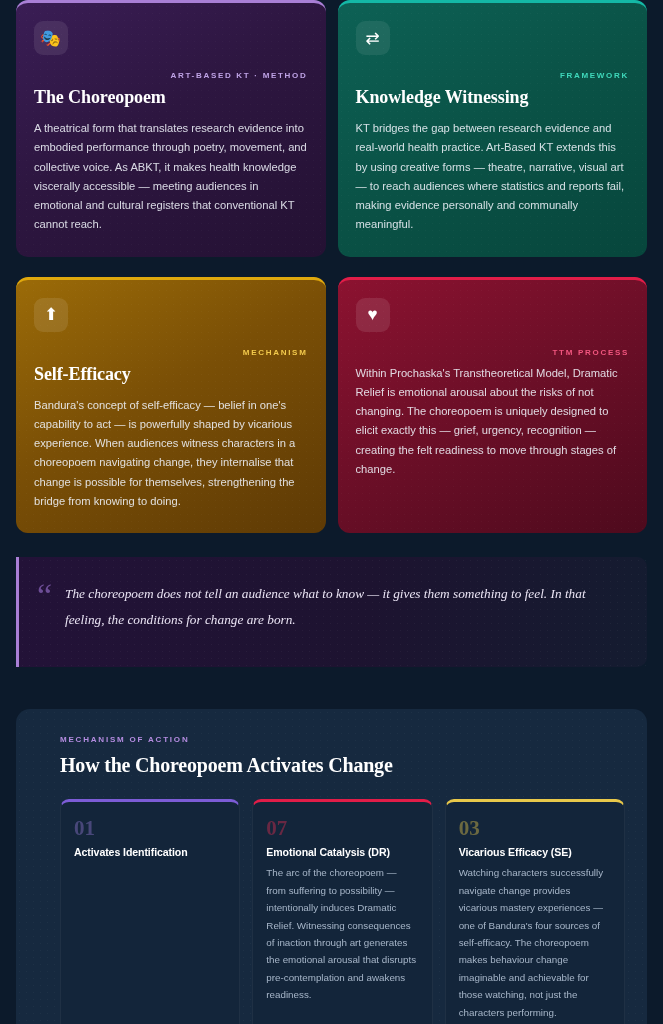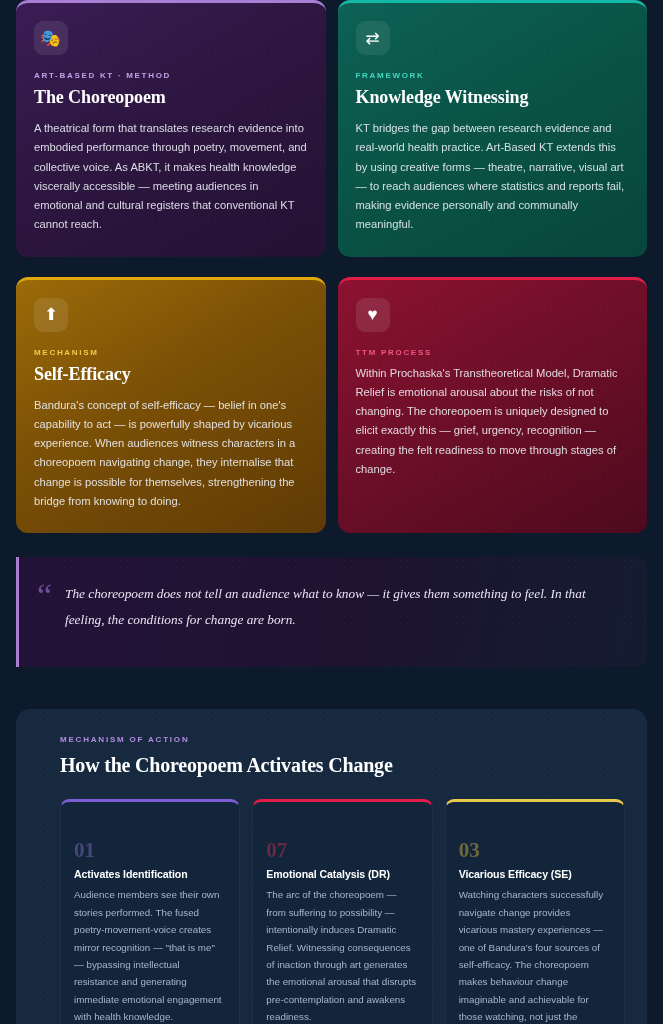--- a/index.html
+++ b/index.html
@@ -89,20 +89,21 @@
   .card.teal   .card-icon { background: rgba(255,255,255,0.08); }
   .card.amber  .card-icon { background: rgba(255,255,255,0.10); }
   .card.crimson .card-icon { background: rgba(255,255,255,0.10); }
 
   .eyebrow {
     font-size: 8px;
     font-weight: 700;
     letter-spacing: 1.7px;
     text-transform: uppercase;
     margin-bottom: 7px;
+    text-align: right;
   }
   .card.purple  .eyebrow { color: #bfa3e6; }
   .card.teal    .eyebrow { color: #3fd8bb; }
   .card.amber   .eyebrow { color: #f2c94c; }
   .card.crimson .eyebrow { color: #f2567f; }
 
   .card-title {
     font-family: "Liberation Serif", serif;
     font-size: 18px;
     font-weight: 700;
@@ -220,21 +221,20 @@
   .step.s1 { border-top-color: #7c5cd6; }
   .step.s2 { border-top-color: #e11d48; }
   .step.s3 { border-top-color: #e8c84a; }
 
   .step-num {
     font-family: "Liberation Serif", serif;
     font-size: 21px;
     font-weight: 700;
     line-height: 1;
     margin-bottom: 7px;
-    margin-top: 22px;
   }
   .step.s1 .step-num { color: rgba(145,120,210,0.42); }
   .step.s2 .step-num { color: rgba(225,45,80,0.42); }
   .step.s3 .step-num { color: rgba(232,200,74,0.42); }
 
   .step-title {
     font-size: 10.6px;
     font-weight: 700;
     color: #ffffff;
     margin-bottom: 6px;
@@ -290,21 +290,20 @@
 
   <section class="mechanism">
     <div class="mechanism-eyebrow">MECHANISM OF ACTION</div>
     <h2 class="mechanism-title">How the Choreopoem Activates Change</h2>
 
     <div class="steps">
 
       <div class="step s1">
         <div class="step-num">01</div>
         <div class="step-title">Activates Identification</div>
-        <div class="step-body">Audience members see their own stories performed. The fused poetry-movement-voice creates mirror recognition — "that is me" — bypassing intellectual resistance and generating immediate emotional engagement with health knowledge.</div>
       </div>
 
       <div class="step s2">
         <div class="step-num">07</div>
         <div class="step-title">Emotional Catalysis (DR)</div>
         <div class="step-body">The arc of the choreopoem — from suffering to possibility — intentionally induces Dramatic Relief. Witnessing consequences of inaction through art generates the emotional arousal that disrupts pre-contemplation and awakens readiness.</div>
       </div>
 
       <div class="step s3">
         <div class="step-num">03</div>

